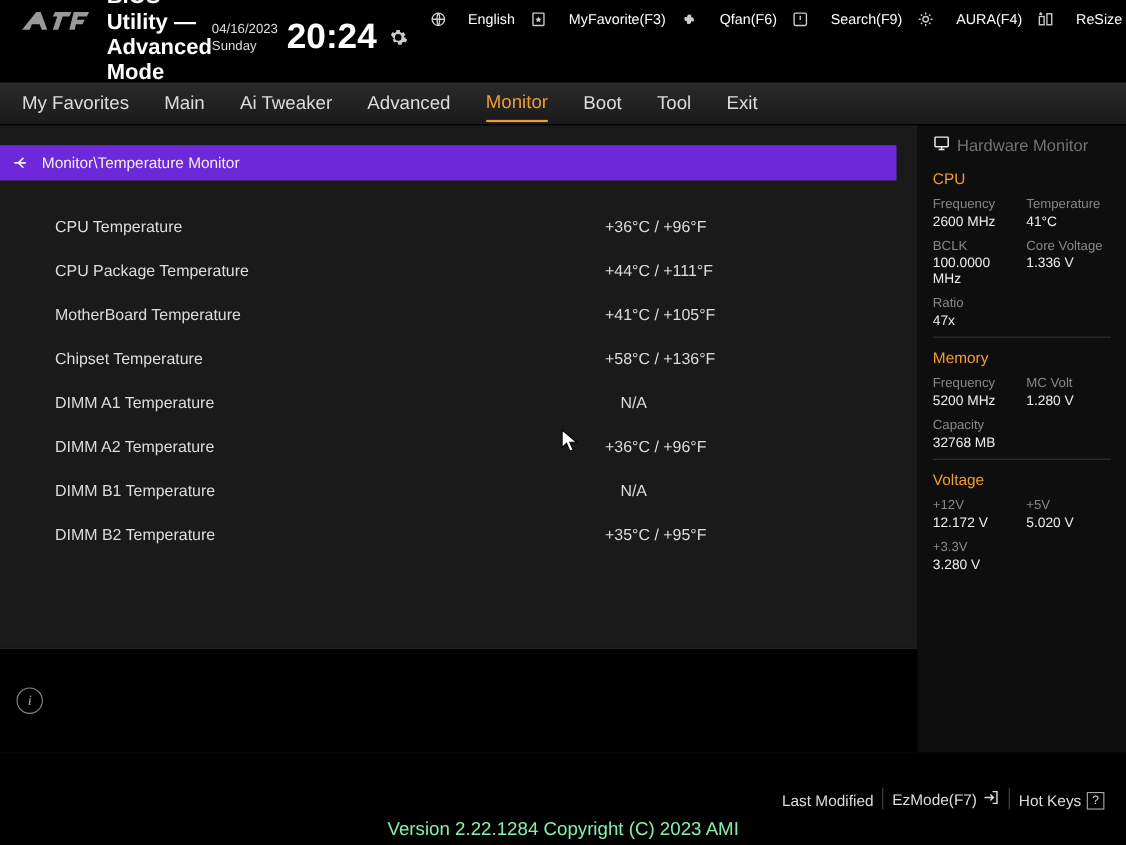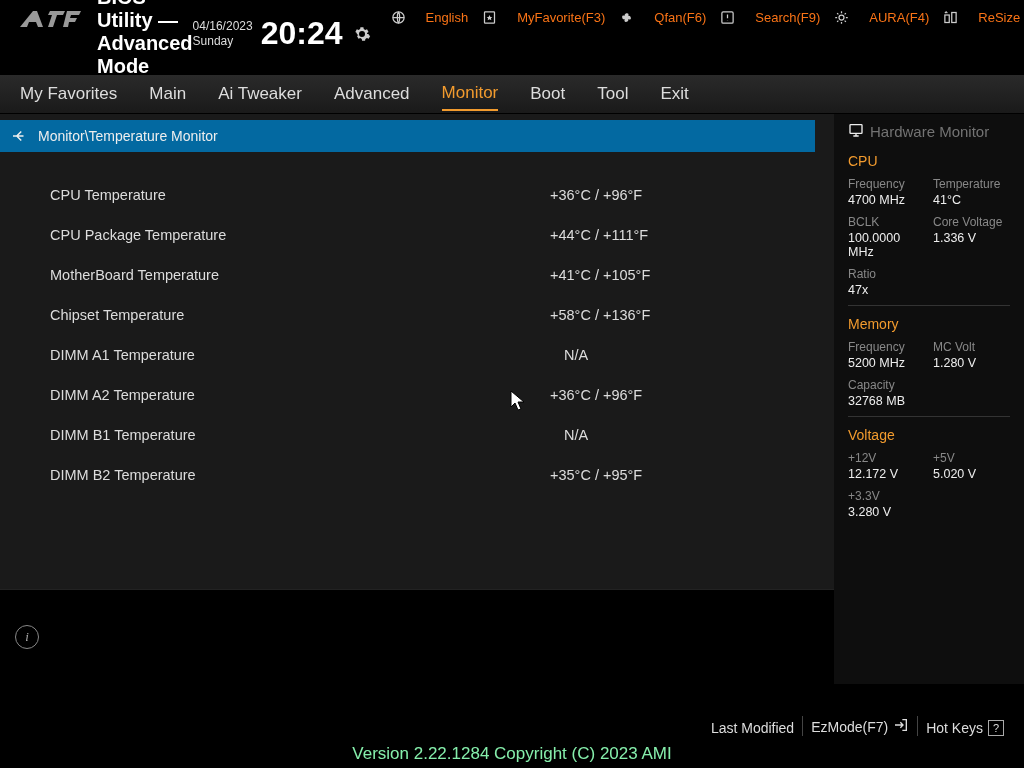--- a/index.html
+++ b/index.html
@@ -10,32 +10,32 @@
 .header-row1 { display: flex; align-items: center; height: 40px; gap: 12px; }
 .logo { width: 70px; height: 30px; display: flex; align-items: center; }
 .logo svg { fill: #888; }
 .title { color: #fff; font-size: 20px; font-weight: 600; }
 .header-row2 { display: flex; align-items: center; gap: 8px; height: 35px; }
 .datetime { display: flex; align-items: center; gap: 8px; margin-top: 32px; }
 .date-block { font-size: 12px; line-height: 1.2; color: #ddd; }
 .clock { font-size: 32px; font-weight: 600; color: #fff; letter-spacing: 0px; }
 .gear { width: 18px; height: 18px; margin-left: 2px; }
 .toolbar { display: flex; gap: 14px; margin-left: 12px; flex-wrap: nowrap; }
-.tool-item { display: flex; align-items: center; gap: 20px; font-size: 13px; color: #f97316; cursor: pointer; white-space: nowrap; }
+.tool-item { display: flex; align-items: center; gap: 20px; font-size: 13px; color: #ffffff; cursor: pointer; white-space: nowrap; }
 .tool-icon { width: 15px; height: 15px; display: inline-flex; align-items: center; justify-content: center; }
 
 
 .tabs { height: 39px; background: linear-gradient(#2a2a2a,#1a1a1a); display: flex; align-items: center; padding: 0 20px; gap: 32px; border-bottom: 1px solid #000; }
 .tab { font-size: 17px; color: #ddd; cursor: pointer; padding: 6px 0; }
 .tab.active { color: #f29b2e; border-bottom: 2px solid #f29b2e; }
 
 
 .main { display: flex; height: 570px; }
 .content { flex: 1; background: #1a1a1a; position: relative; }
-.breadcrumb { height: 32px; background: #0369a1; display: flex; align-items: center; padding: 0 10px; gap: 10px; color: #eee; font-size: 14px; width: 815px; margin-top: 6px; }
+.breadcrumb { height: 32px; background: #6d28d9; display: flex; align-items: center; padding: 0 10px; gap: 10px; color: #eee; font-size: 14px; width: 815px; margin-top: 18px; }
 .back-arrow { width: 18px; height: 18px; cursor: pointer; }
 .rows { padding: 23px 0; }
 .row { display: flex; height: 40px; align-items: center; padding: 0 50px; font-size: 14.5px; }
 .row-label { flex: 0 0 500px; color: #ddd; }
 .row-value { color: #ddd; }
 .info-bar { position: absolute; bottom: 0; left: 0; right: 0; height: 95px; background: #000; border-top: 1px solid #222; display: flex; align-items: center; padding: 0 15px; }
 .info-icon { width: 24px; height: 24px; border: 1.5px solid #888; border-radius: 50%; display: flex; align-items: center; justify-content: center; color: #aaa; font-style: italic; font-size: 13px; font-family: serif; }
 
 
 .sidebar { width: 190px; background: #0e0e0e; padding: 8px 14px; font-size: 13px; overflow: hidden; }
@@ -209,21 +209,21 @@
             <rect x="3" y="4" width="18" height="13" rx="1"></rect>
             <path d="M8 21h8M12 17v4"></path>
           </svg></span>
       <span>Hardware Monitor</span>
     </div>
 
     <div class="sb-section-h">CPU</div>
     <div class="sb-grid">
       <div class="sb-col">
           <div class="sb-label">Frequency</div>
-          <div class="sb-value">4700 MHz</div>
+          <div class="sb-value">2600 MHz</div>
         </div>
       <div class="sb-col">
           <div class="sb-label">Temperature</div>
           <div class="sb-value">41°C</div>
         </div>
     </div>
     <div class="sb-grid">
       <div class="sb-col">
           <div class="sb-label">BCLK</div>
           <div class="sb-value">100.0000 MHz</div>

